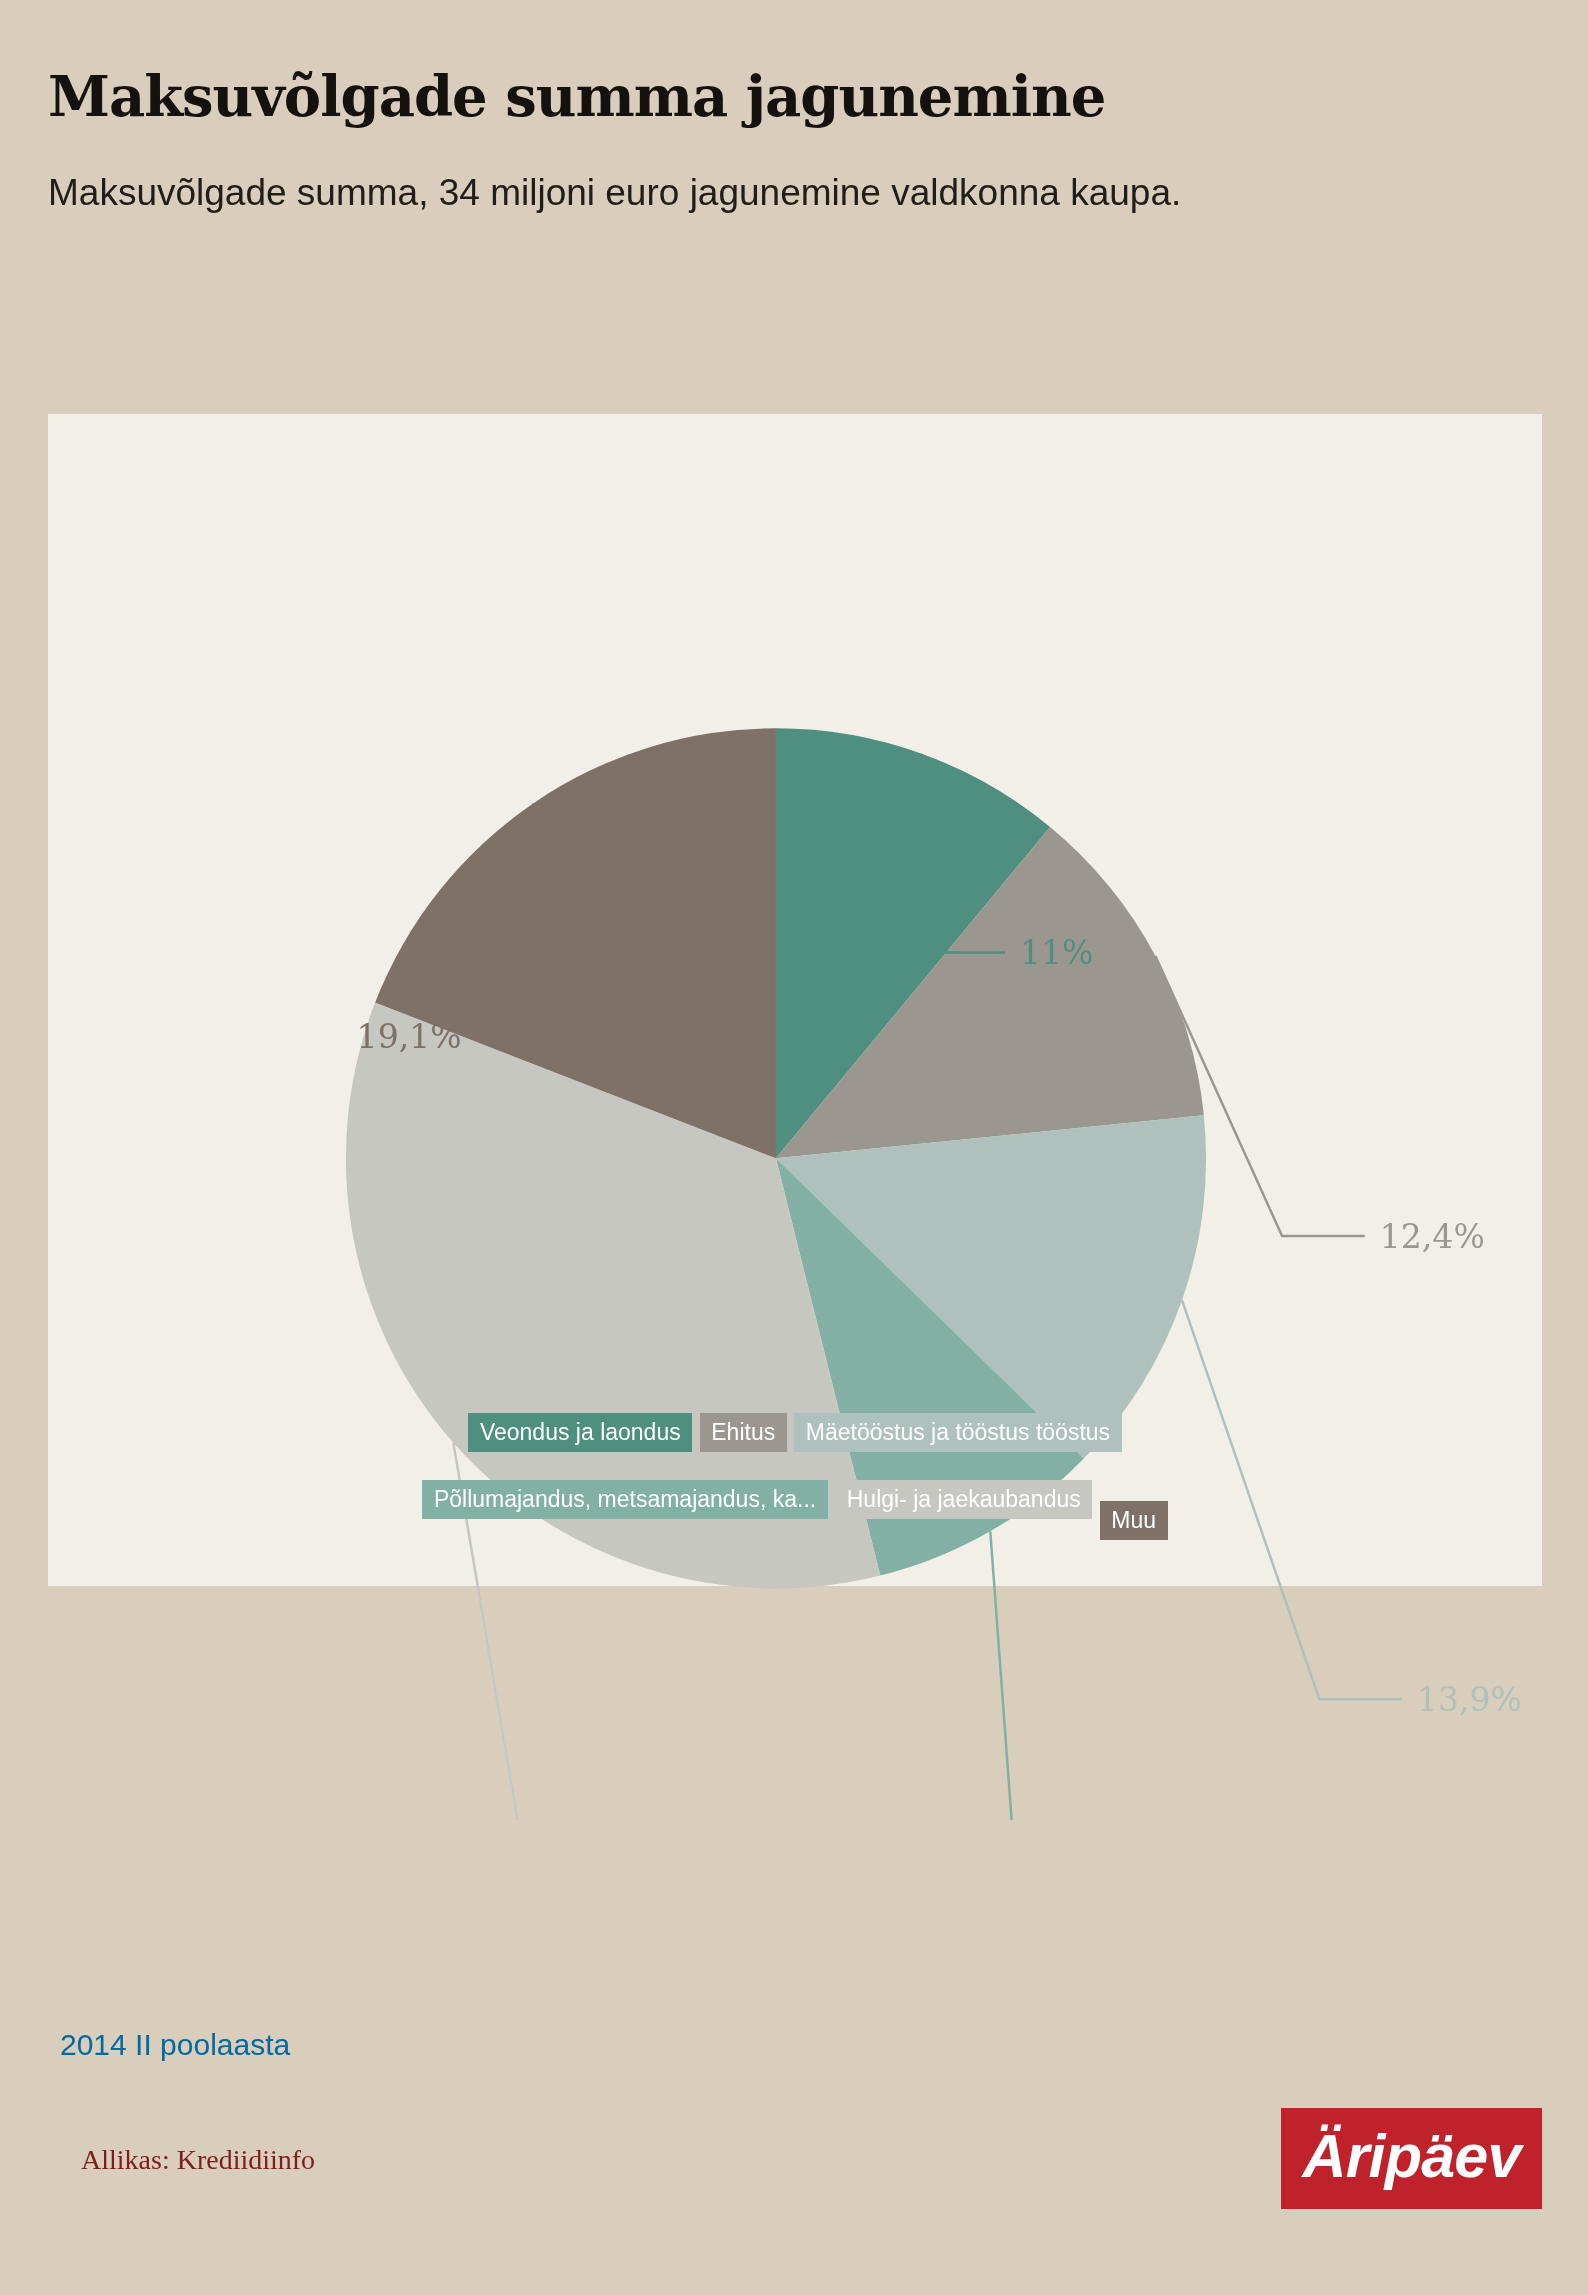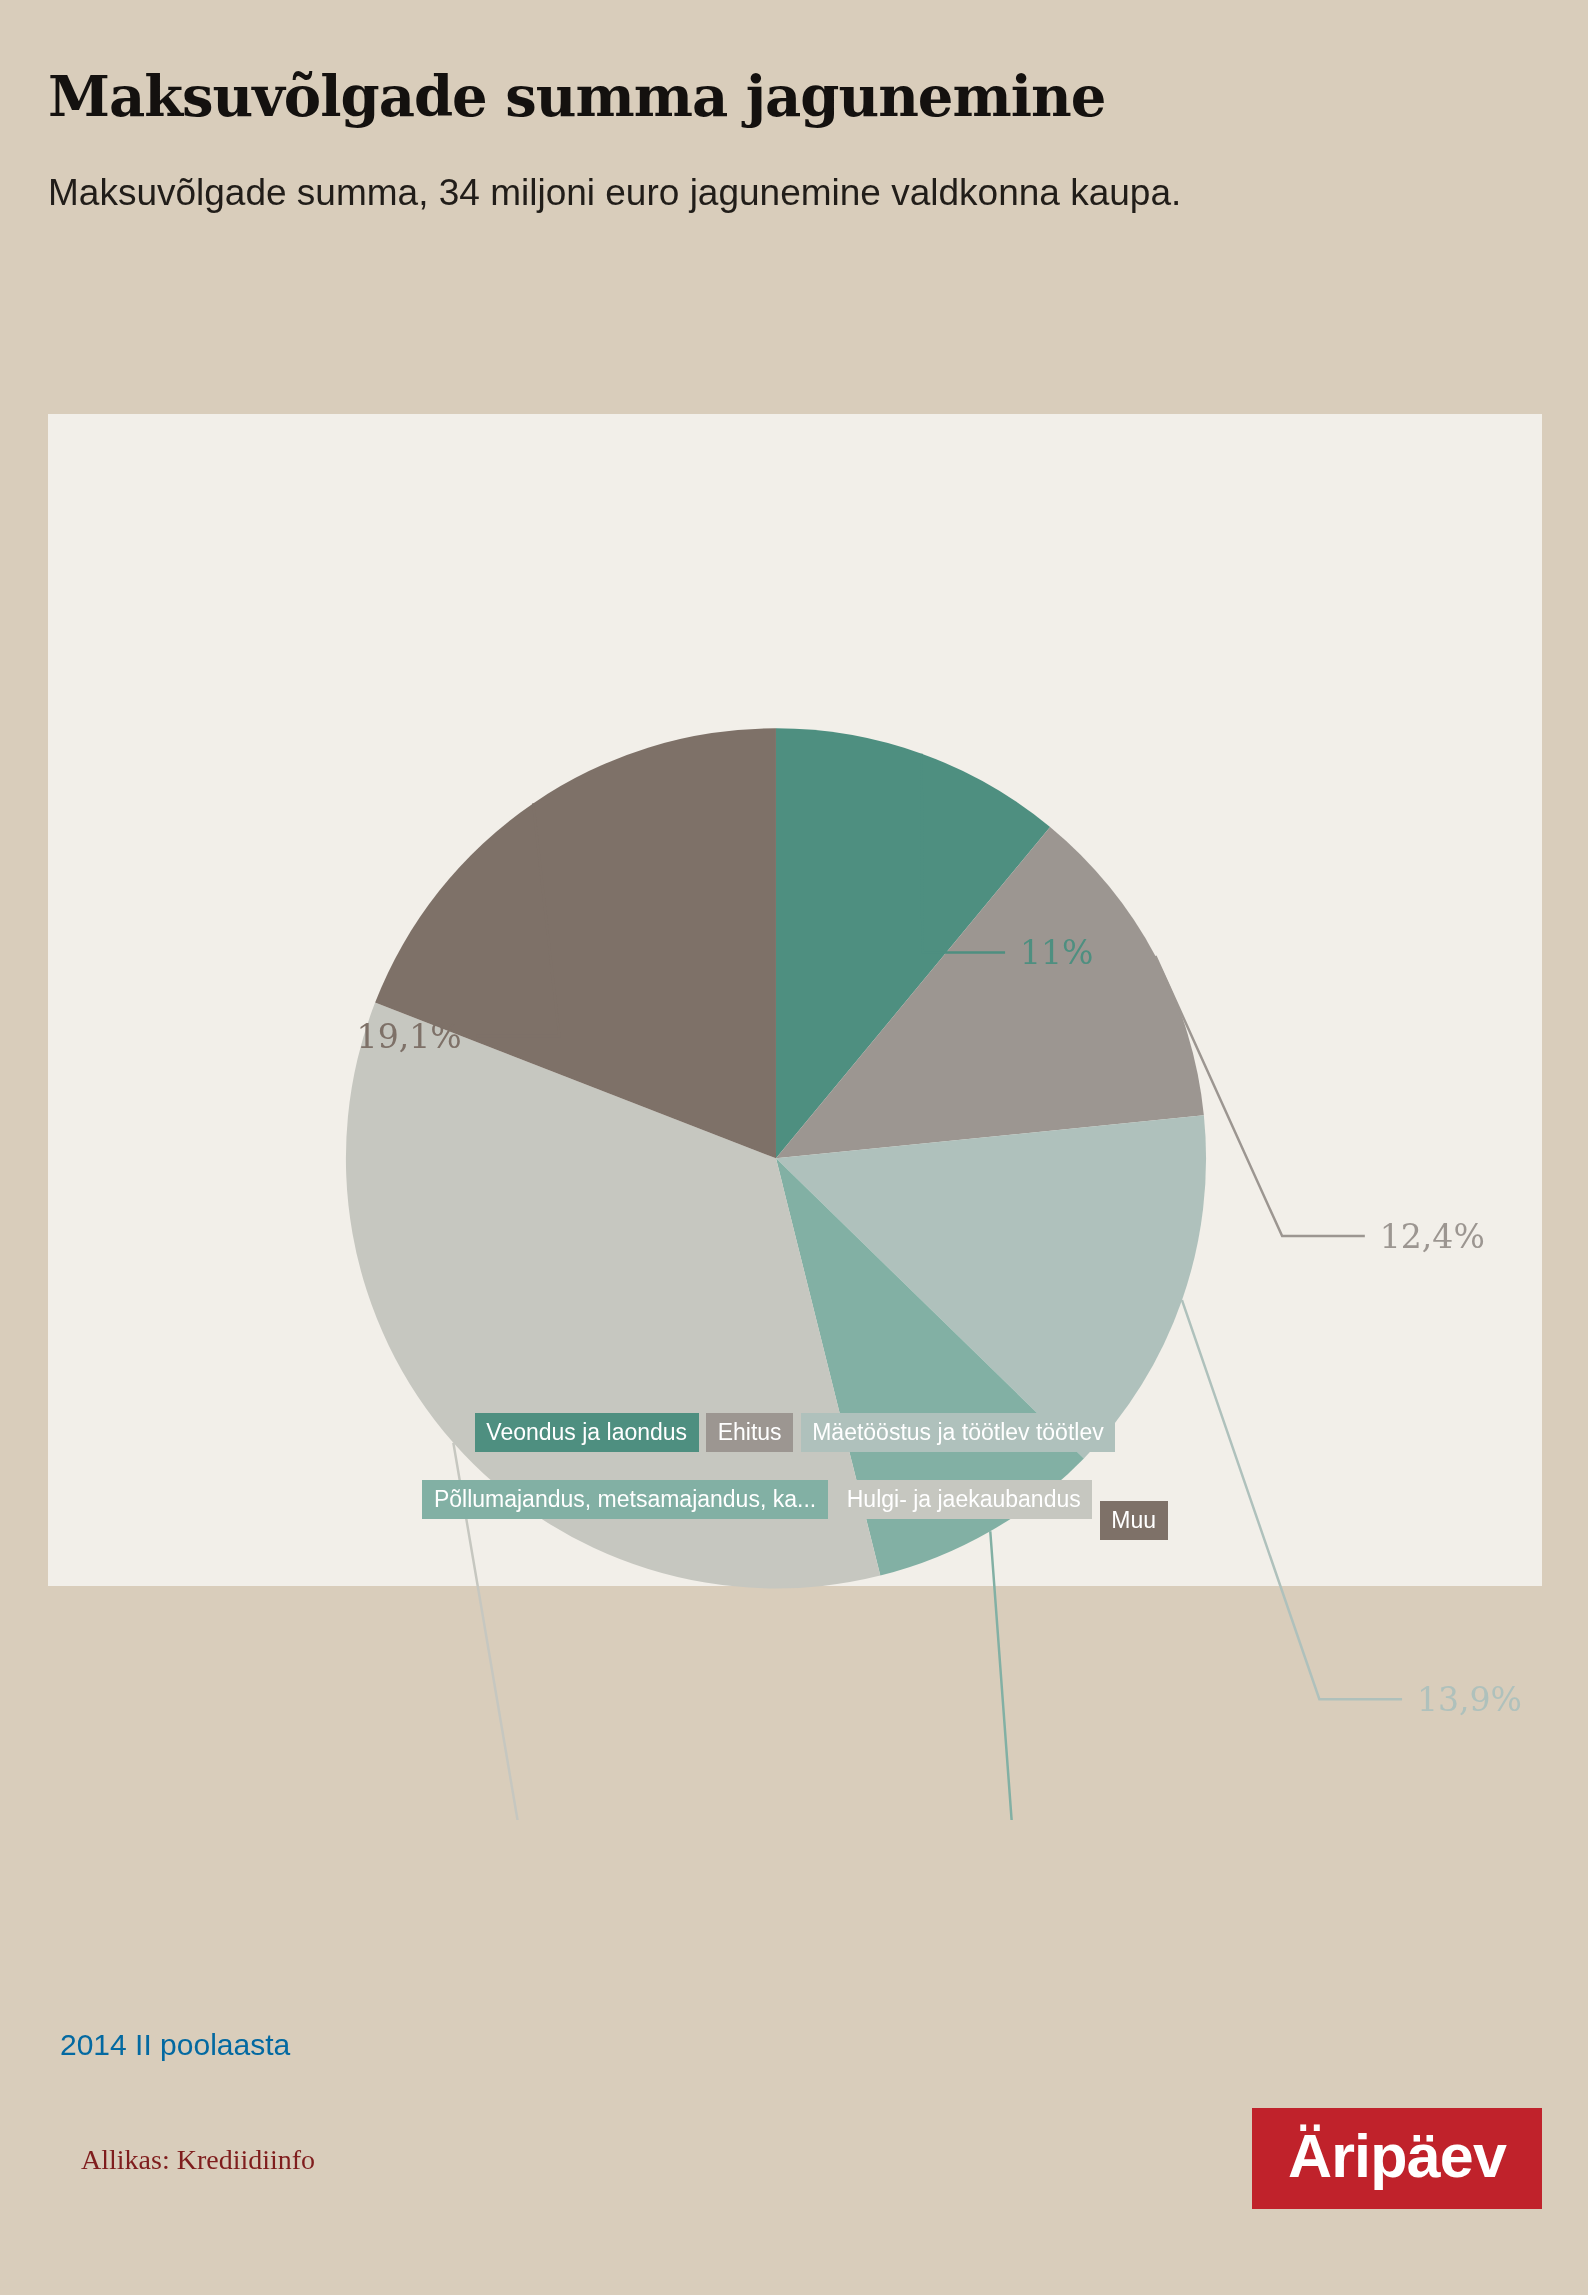--- a/index.html
+++ b/index.html
@@ -123,26 +123,27 @@
     left: 81px;
     top: 2144px;
     font-family: Liberation Serif, serif;
     font-size: 28px;
     color: #7f1d1d;
   }
   .logo {
     position: absolute;
     right: 46px;
     top: 2108px;
-    width: 290px;
+    width: 261px;
     height: 101px;
     background: #c0222b;
     display: flex;
     align-items: center;
     justify-content: center;
+    font-style: italic;
   }
   .logo-text {
     font-family: "Liberation Sans", sans-serif;
     font-weight: bold;
     font-size: 61px;
     color: #ffffff;
     letter-spacing: -0.8px;
     line-height: 1;
     padding-bottom: 5px;
   }
@@ -185,21 +186,21 @@
             <text class="slice-label" x="465" y="1805" text-anchor="end" fill="#c6c7c0">34,8%</text>
             <text class="slice-label" x="500" y="766" text-anchor="end" fill="#7e7168">19,1%</text>
           </g>
       </svg>
     </div>
 
     <div class="legend" id="legend">
         <div class="legend-row">
           <span class="legend-chip" style="background: rgb(78, 143, 128);">Veondus ja laondus</span>
           <span class="legend-chip" style="background: rgb(156, 150, 145);">Ehitus</span>
-          <span class="legend-chip" style="background: rgb(175, 193, 188);">Mäetööstus ja töötlev töötlev</span>
+          <span class="legend-chip" style="background: rgb(175, 193, 188);">Mäetööstus ja tööstus tööstus</span>
         </div>
         <div class="legend-row">
           <span class="legend-chip" style="background: rgb(130, 176, 164);">Põllumajandus, metsamajandus, ka...</span>
           <span class="legend-chip" style="background: rgb(198, 199, 192);">Hulgi- ja jaekaubandus</span>
           <span class="legend-chip" style="background: rgb(126, 113, 104); margin-top: 42px;">Muu</span>
         </div>
       </div>
   </div>
 
   <div class="footnote">2014 II poolaasta</div>

